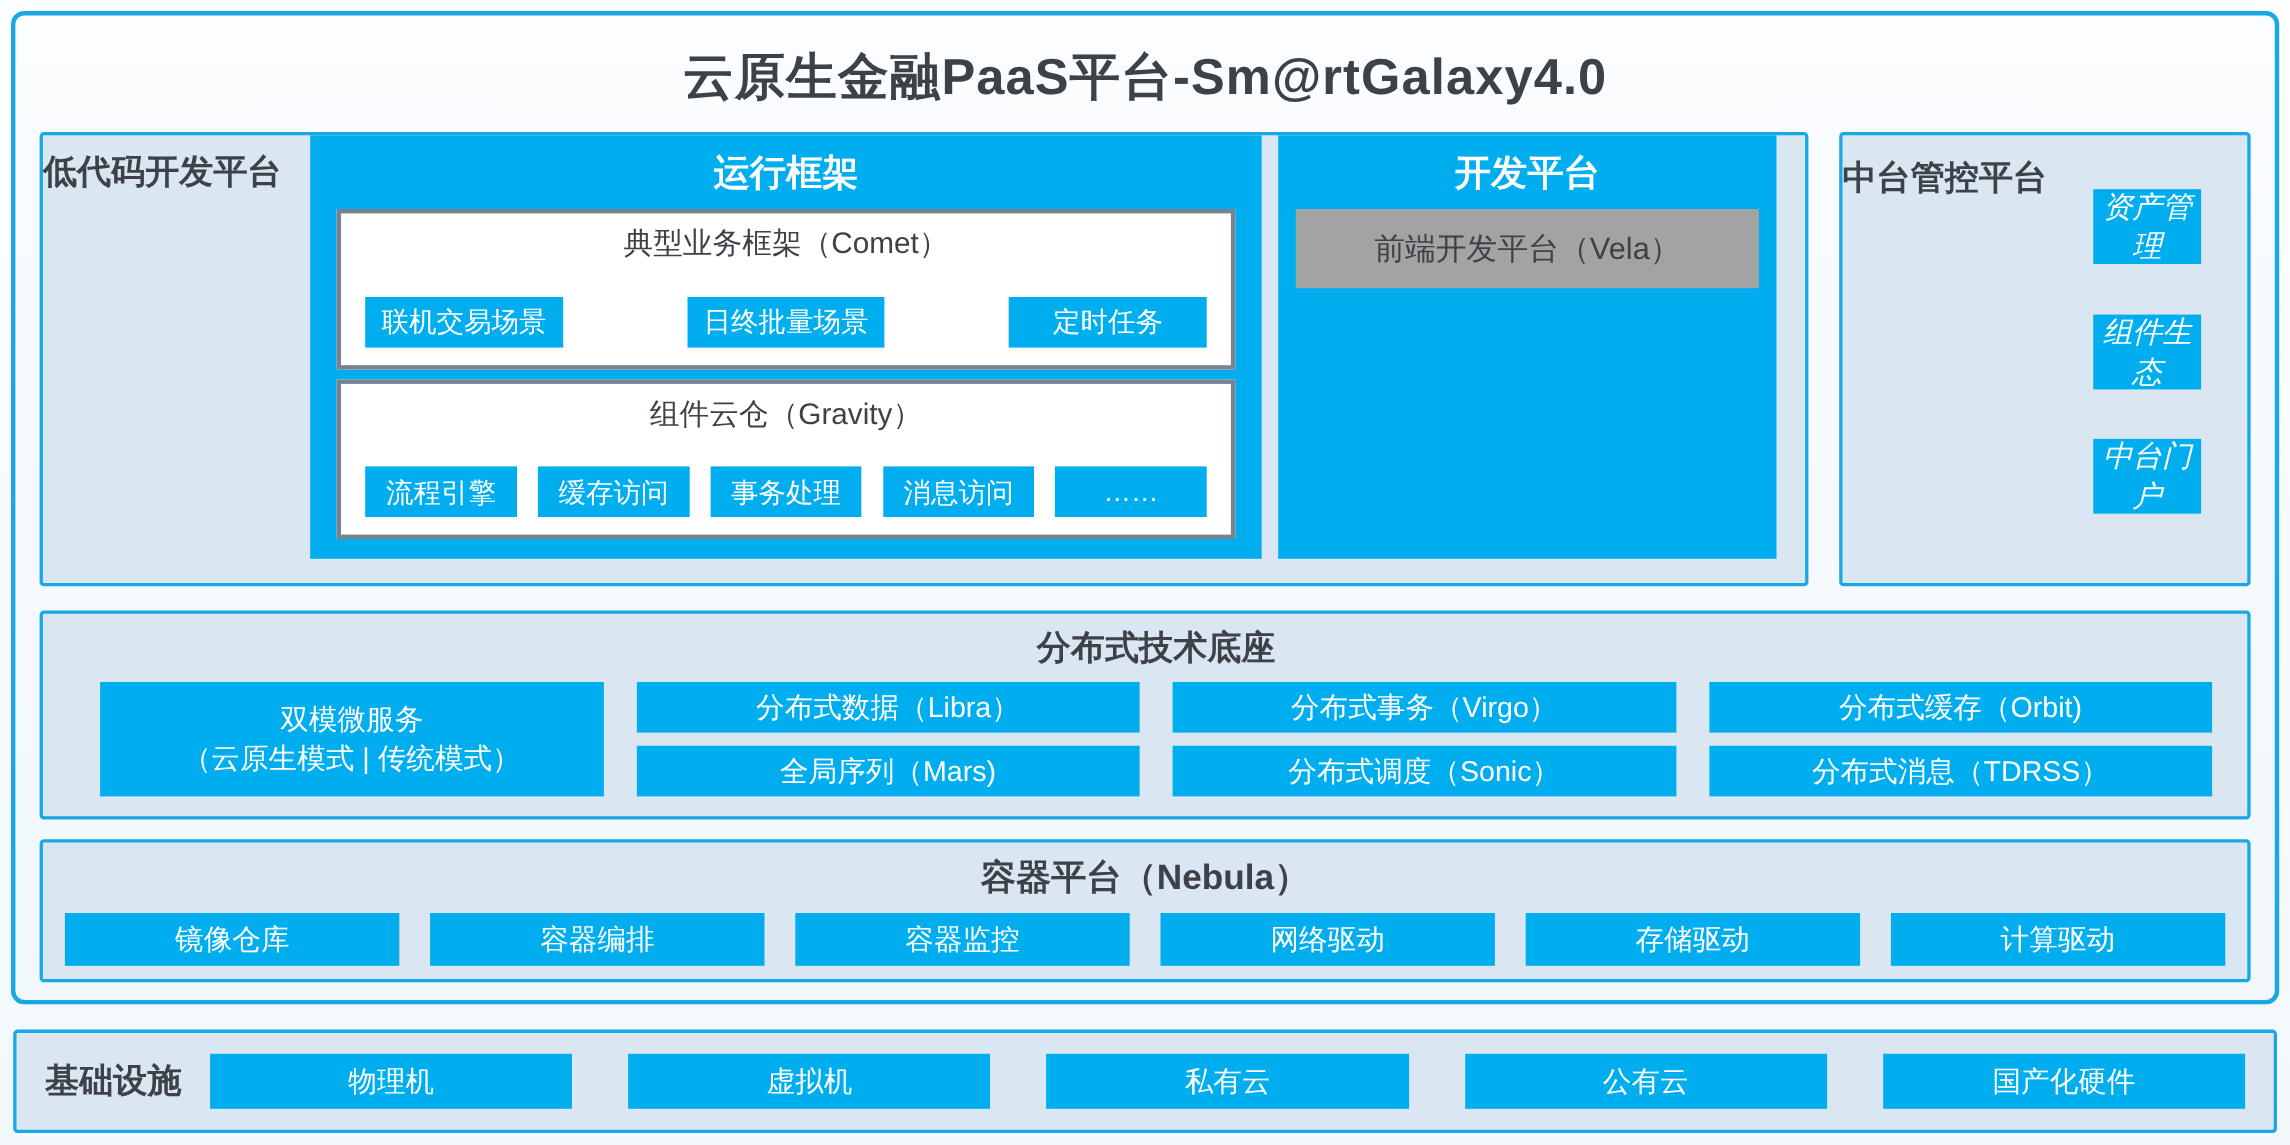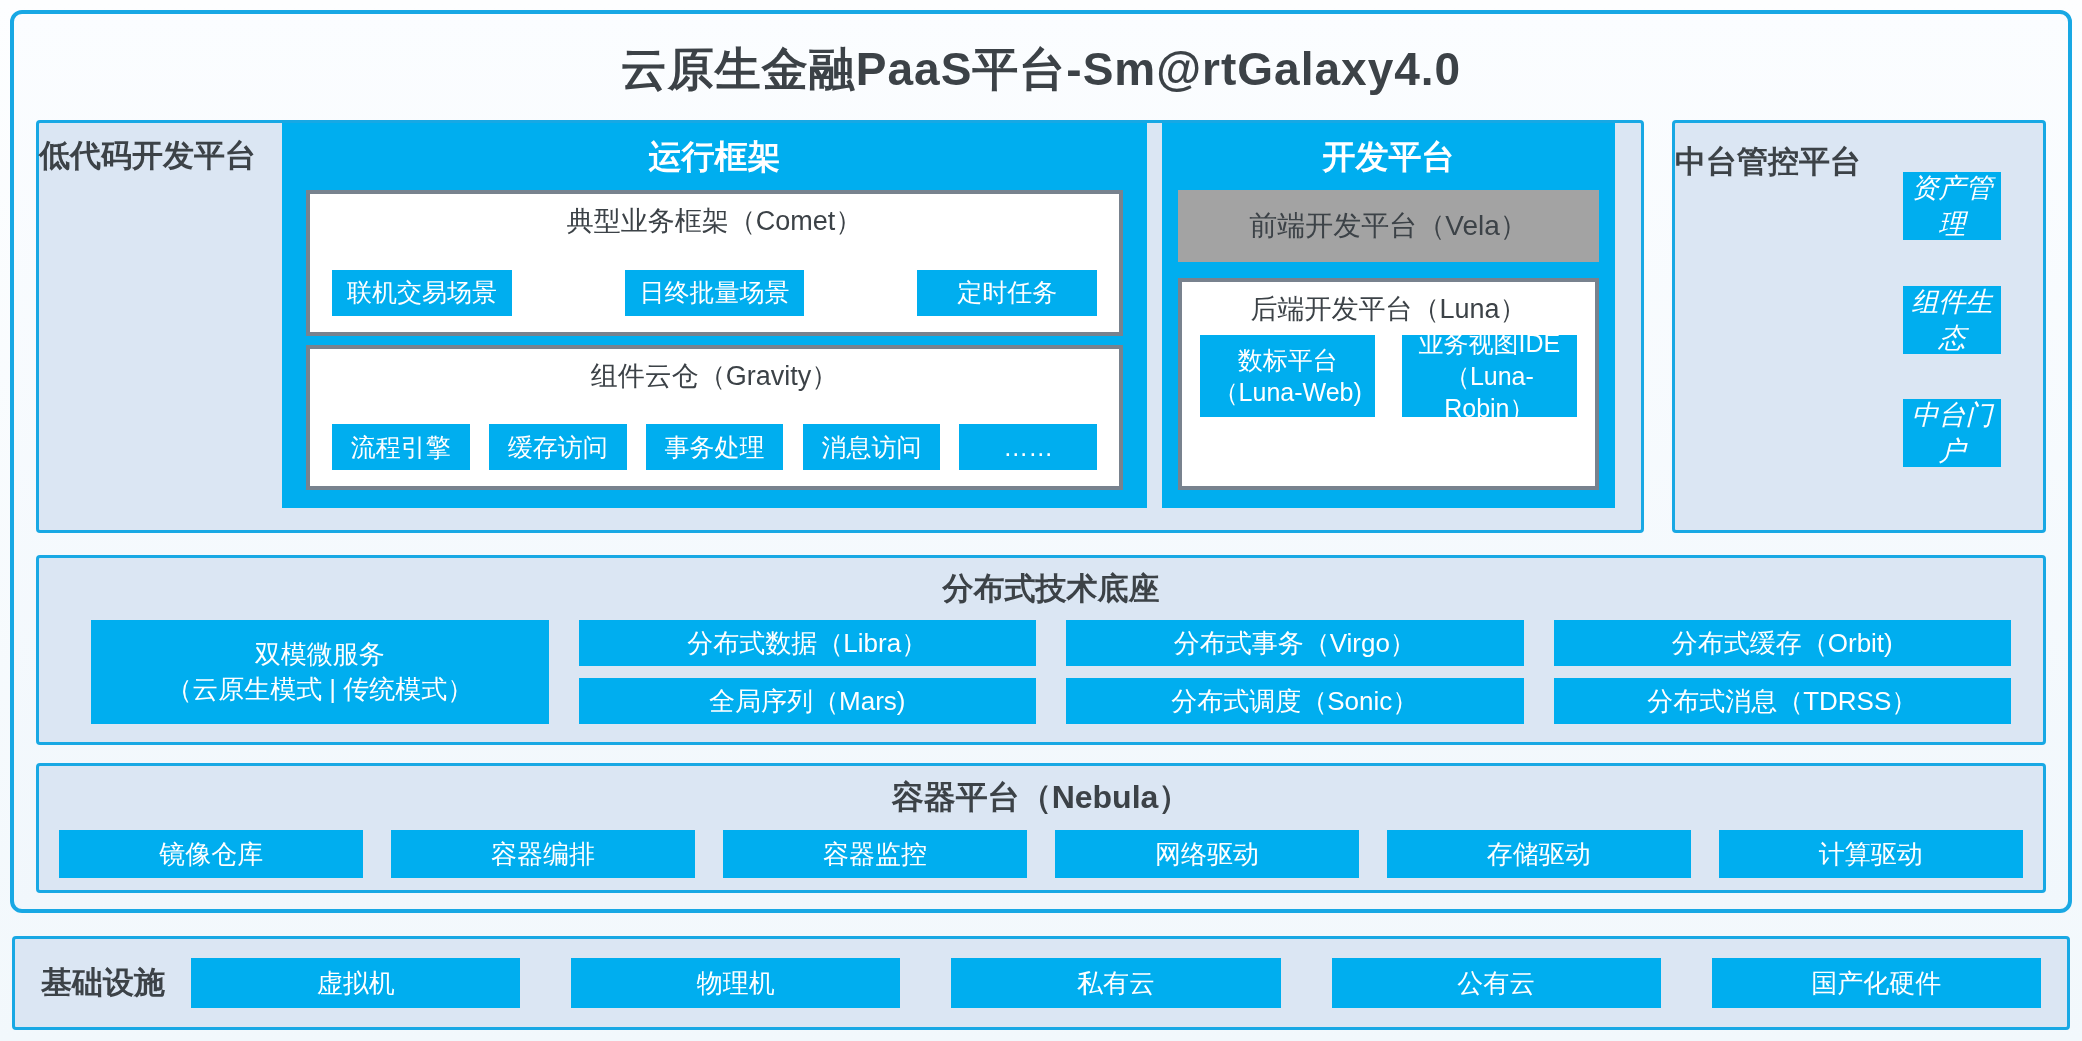--- a/index.html
+++ b/index.html
@@ -134,33 +134,20 @@
                 <div class="btn">事务处理</div>
                 <div class="btn">消息访问</div>
                 <div class="btn">……</div>
               </div>
             </div>
           </div>
 
           <div class="panel panel-dev">
             <div class="panel-title">开发平台</div>
             <div class="vela-box">前端开发平台（Vela）</div>
-            <div class="white-frame luna">
-              <div class="frame-title">后端开发平台（Luna）</div>
-              <div class="luna-row">
-                <div class="btn btn-2line">
-                  <span>数标平台</span>
-                  <span>（Luna-Web)</span>
-                </div>
-                <div class="btn btn-2line">
-                  <span>业务视图IDE</span>
-                  <span>（Luna-Robin）</span>
-                </div>
-              </div>
-            </div>
           </div>
 
         </div>
       </div>
 
       <div class="section middle">
         <div class="sec-title">中台管控平台</div>
         <div class="middle-items">
           <div class="btn">资产管理</div>
           <div class="btn">组件生态</div>
@@ -202,21 +189,21 @@
         <div class="btn">存储驱动</div>
         <div class="btn">计算驱动</div>
       </div>
     </div>
 
   </div>
 
   <div class="section infra">
     <div class="infra-label">基础设施</div>
     <div class="infra-row">
+      <div class="btn">物理机</div>
       <div class="btn">虚拟机</div>
-      <div class="btn">物理机</div>
       <div class="btn">私有云</div>
       <div class="btn">公有云</div>
       <div class="btn">国产化硬件</div>
     </div>
   </div>
 
 </div>
 
 </body></html>

